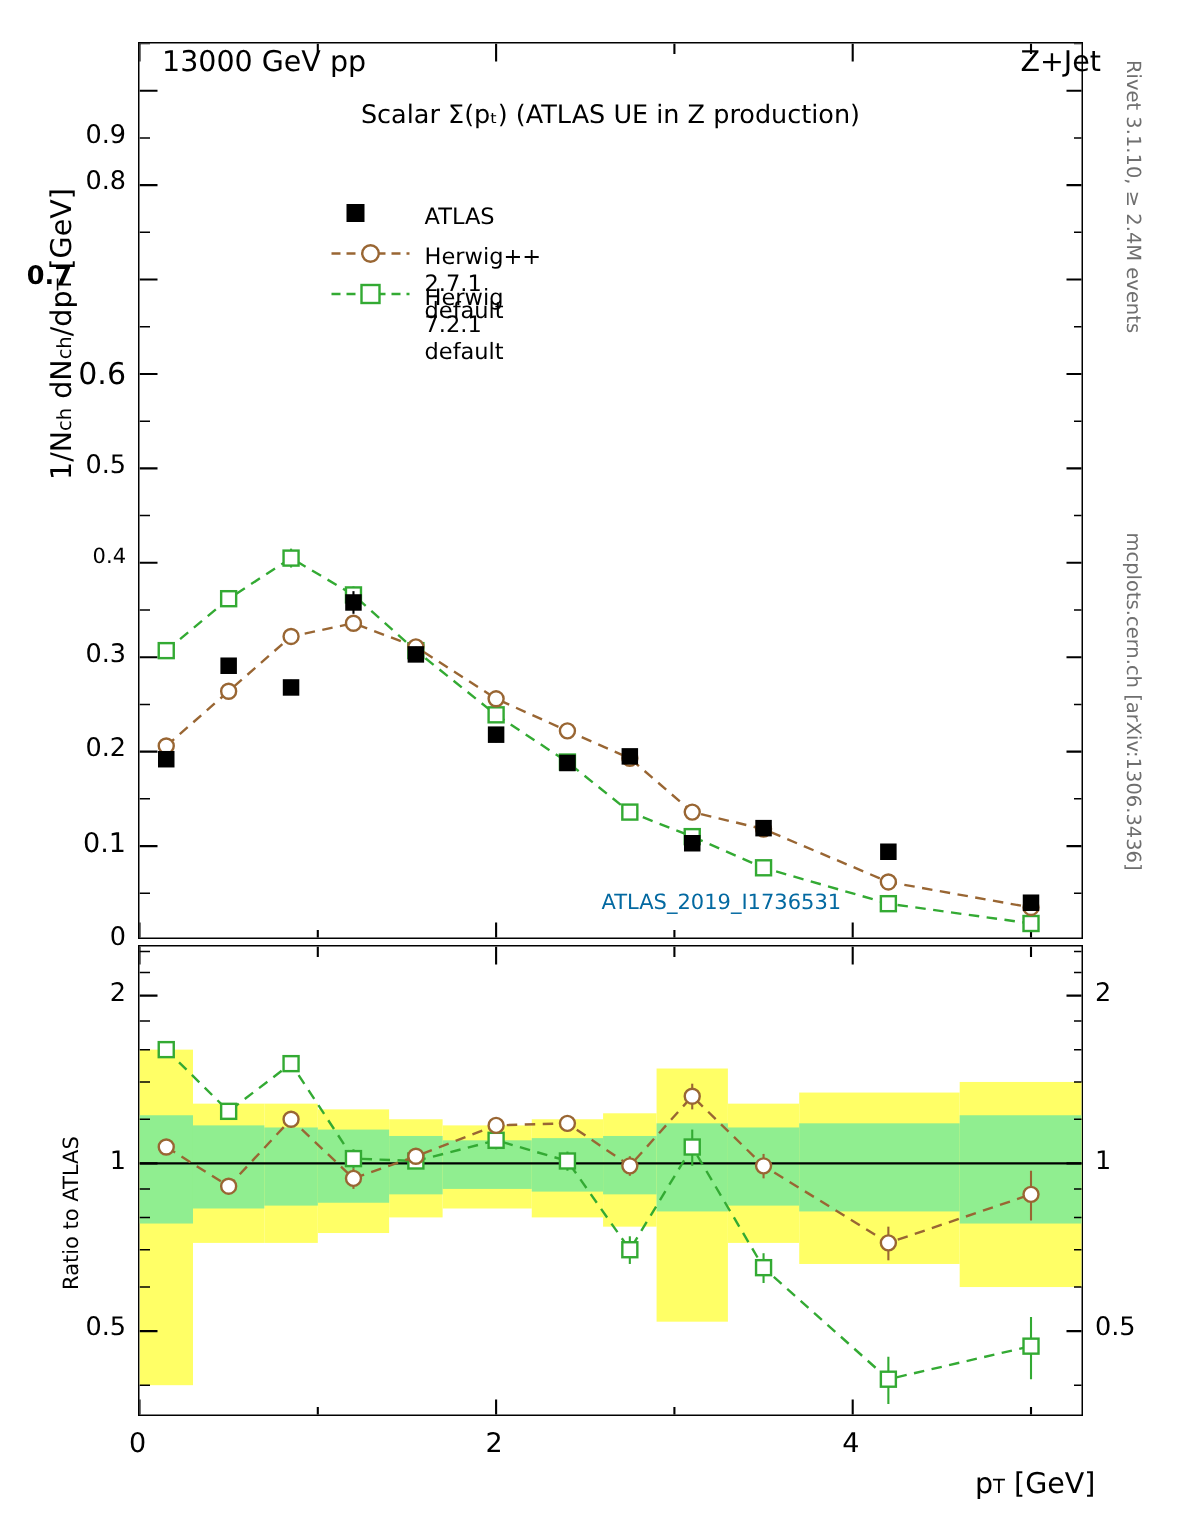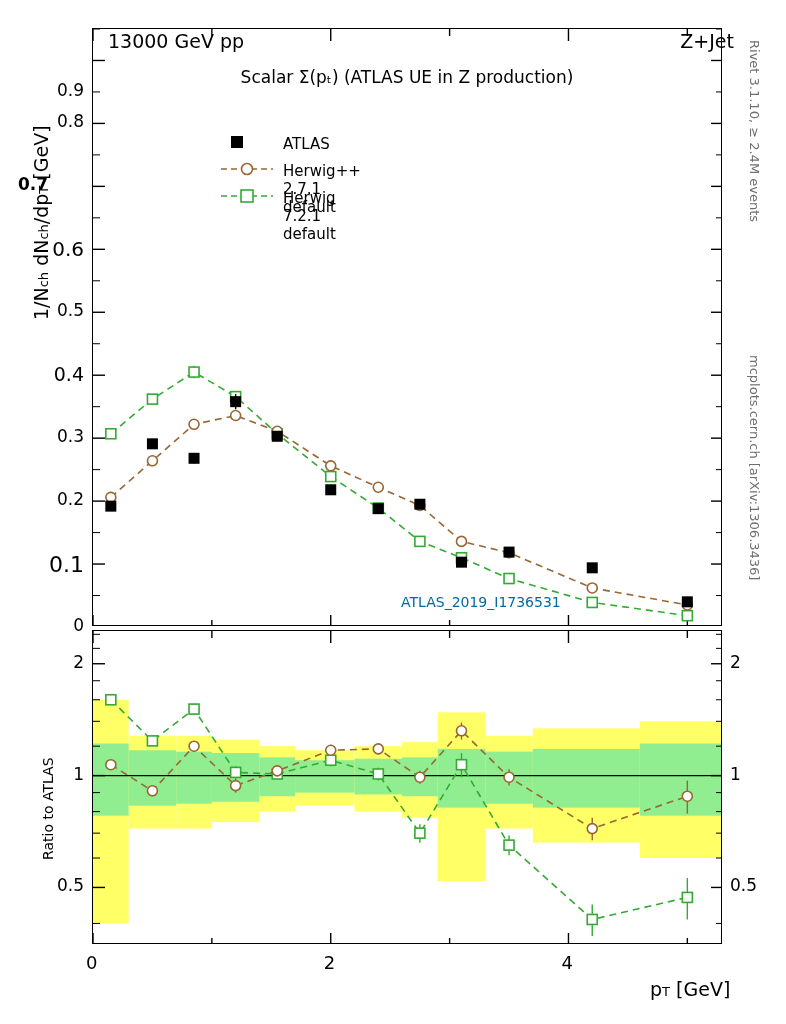--- a/index.html
+++ b/index.html
@@ -325,24 +325,24 @@
         <circle cx="416.0377358490567" cy="146.21818243093773" r="5" fill="#fff" stroke="#996633" stroke-width="1.6"></circle>
         <line x1="499.24528301886795" y1="209.21911313321812" x2="499.24528301886795" y2="186.77130381658571" stroke="#996633" stroke-width="1.4"></line>
         <circle cx="499.24528301886795" cy="197.60517561752675" r="5" fill="#fff" stroke="#996633" stroke-width="1.6"></circle>
         <line x1="594.3396226415094" y1="182.6335366044167" x2="594.3396226415094" y2="149.51144121542484" stroke="#996633" stroke-width="1.4"></line>
         <circle cx="594.3396226415094" cy="165.22413356082885" r="5" fill="#fff" stroke="#996633" stroke-width="1.6"></circle>
       </svg>
   </div>
 
   <div id="main-yticks">
       <div class="txt" style="font-size: 17px; right: 702px; top: 615px;">0</div>
-      <div class="txt" style="font-size: 22px; right: 702px; top: 552.053px;">0.1</div>
+      <div class="txt" style="font-size: 18px; right: 702px; top: 552.053px;">0.1</div>
       <div class="txt" style="font-size: 17px; right: 702px; top: 489.105px;">0.2</div>
       <div class="txt" style="font-size: 17px; right: 702px; top: 426.158px;">0.3</div>
-      <div class="txt" style="font-size: 19px; right: 702px; top: 363.211px;">0.4</div>
+      <div class="txt" style="font-size: 14px; right: 702px; top: 363.211px;">0.4</div>
       <div class="txt" style="font-size: 17px; right: 702px; top: 300.263px;">0.5</div>
       <div class="txt" style="font-size: 20px; right: 702px; top: 237.316px;">0.6</div>
       <div class="txt" style="font-size: 17px; right: 738px; top: 174.368px; font-weight: bold;">0.7</div>
       <div class="txt" style="font-size: 17px; right: 702px; top: 111.421px;">0.8</div>
       <div class="txt" style="font-size: 17px; right: 702px; top: 48.4737px; margin-top: 32px;">0.9</div>
     </div>
   <div id="ratio-yticks-left">
       <div class="txt" style="font-size: 17px; right: 702px; top: 875.445px;">0.5</div>
       <div class="txt" style="font-size: 17px; right: 702px; top: 763.596px;">1</div>
       <div class="txt" style="font-size: 17px; right: 702px; top: 651.747px;">2</div>

